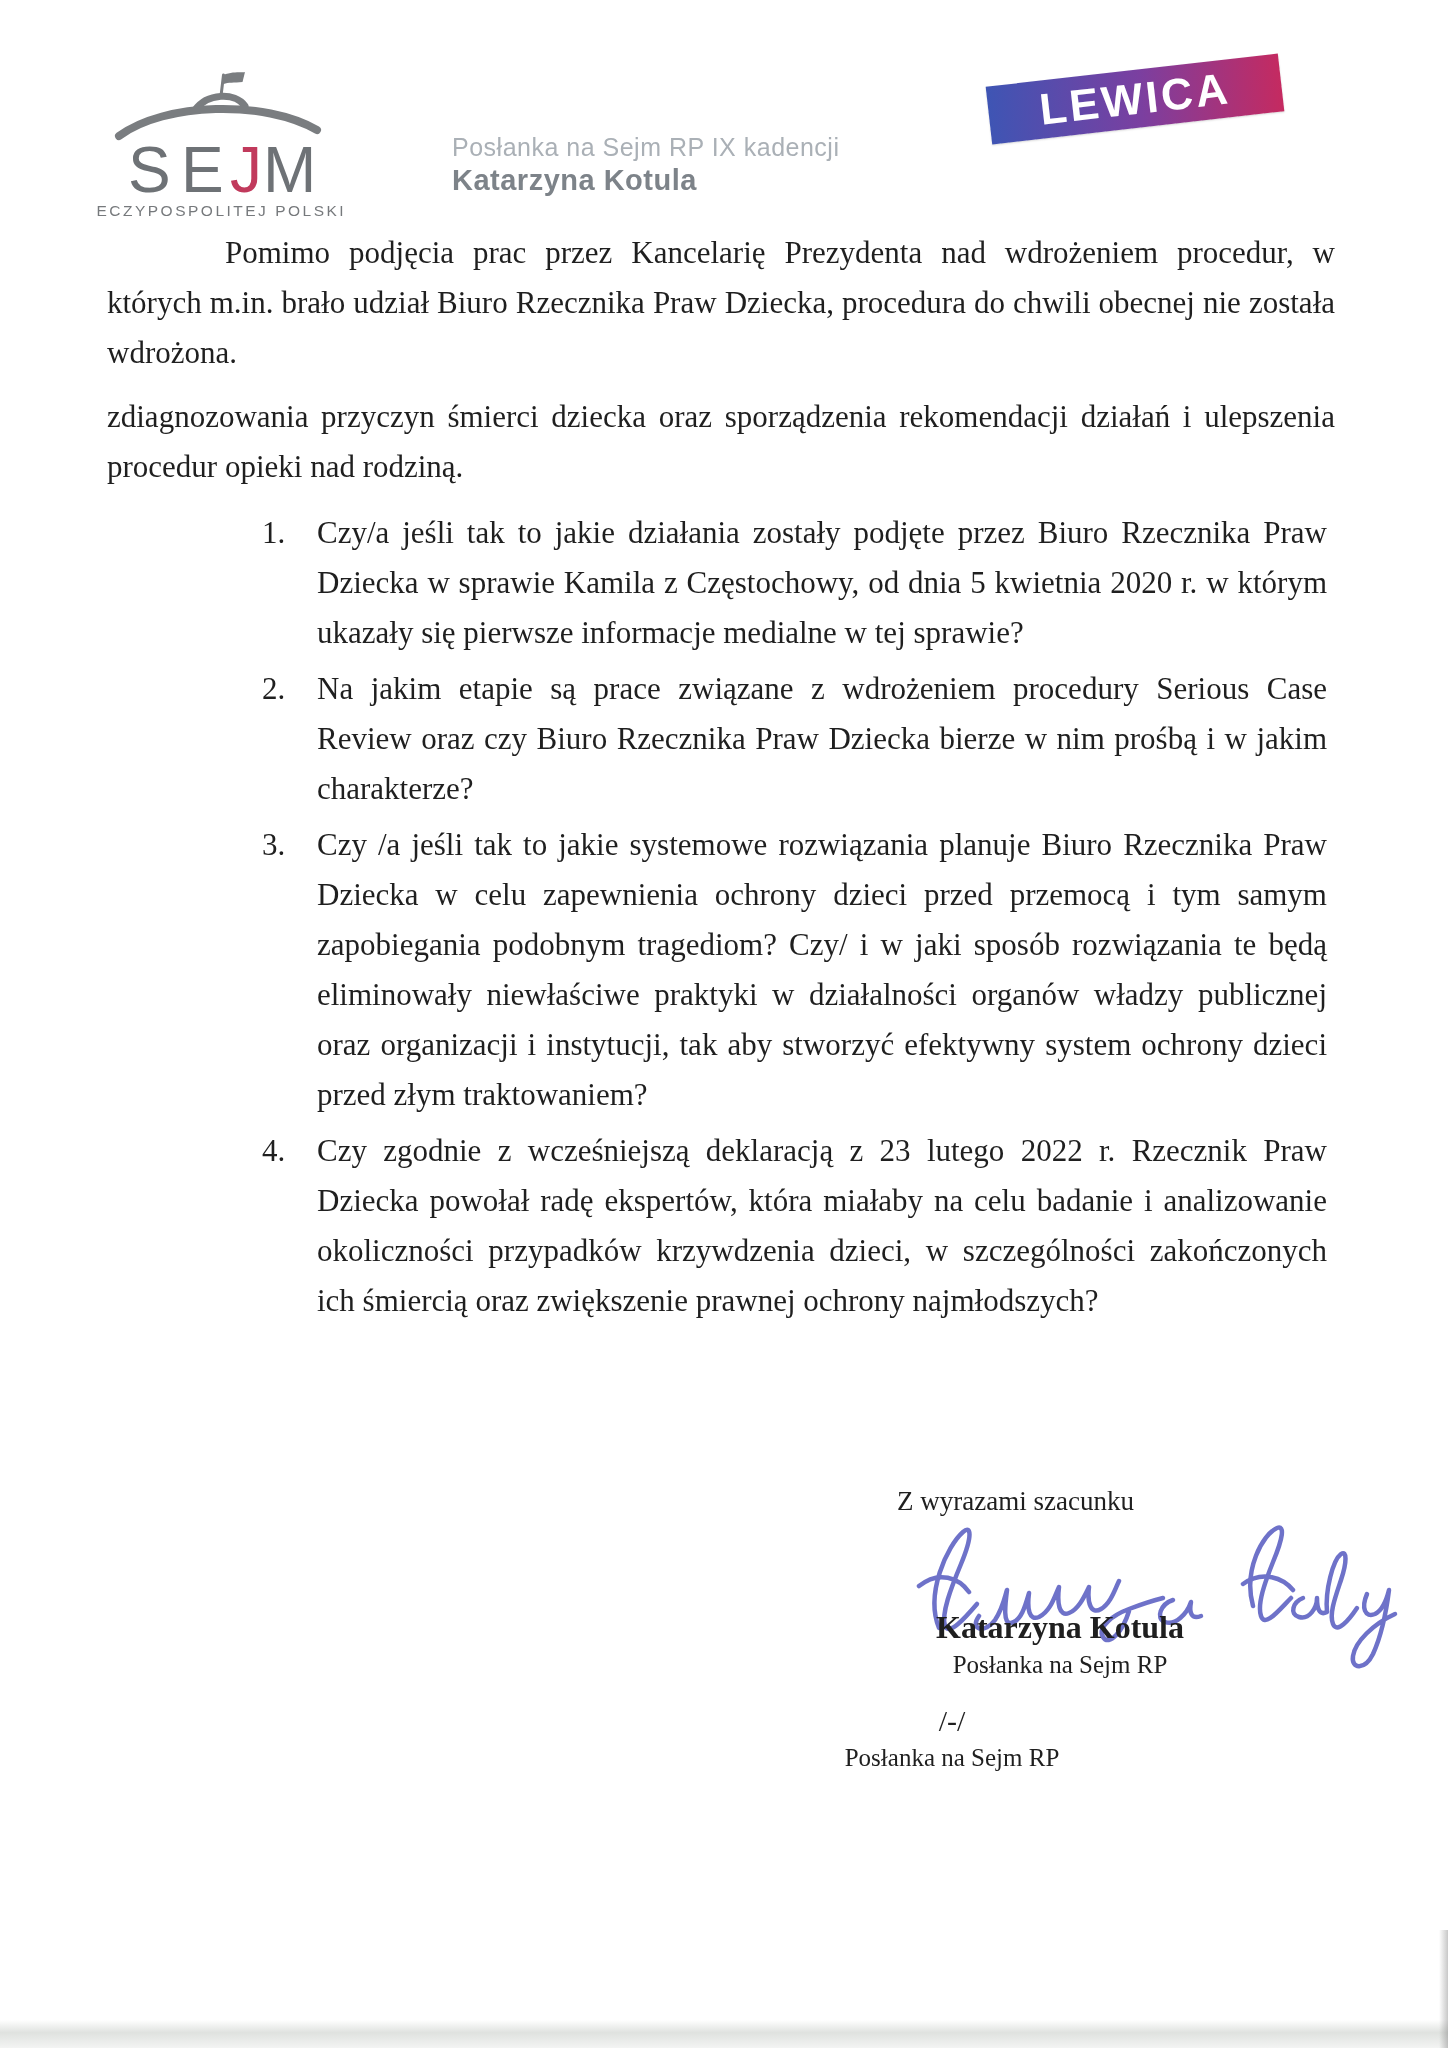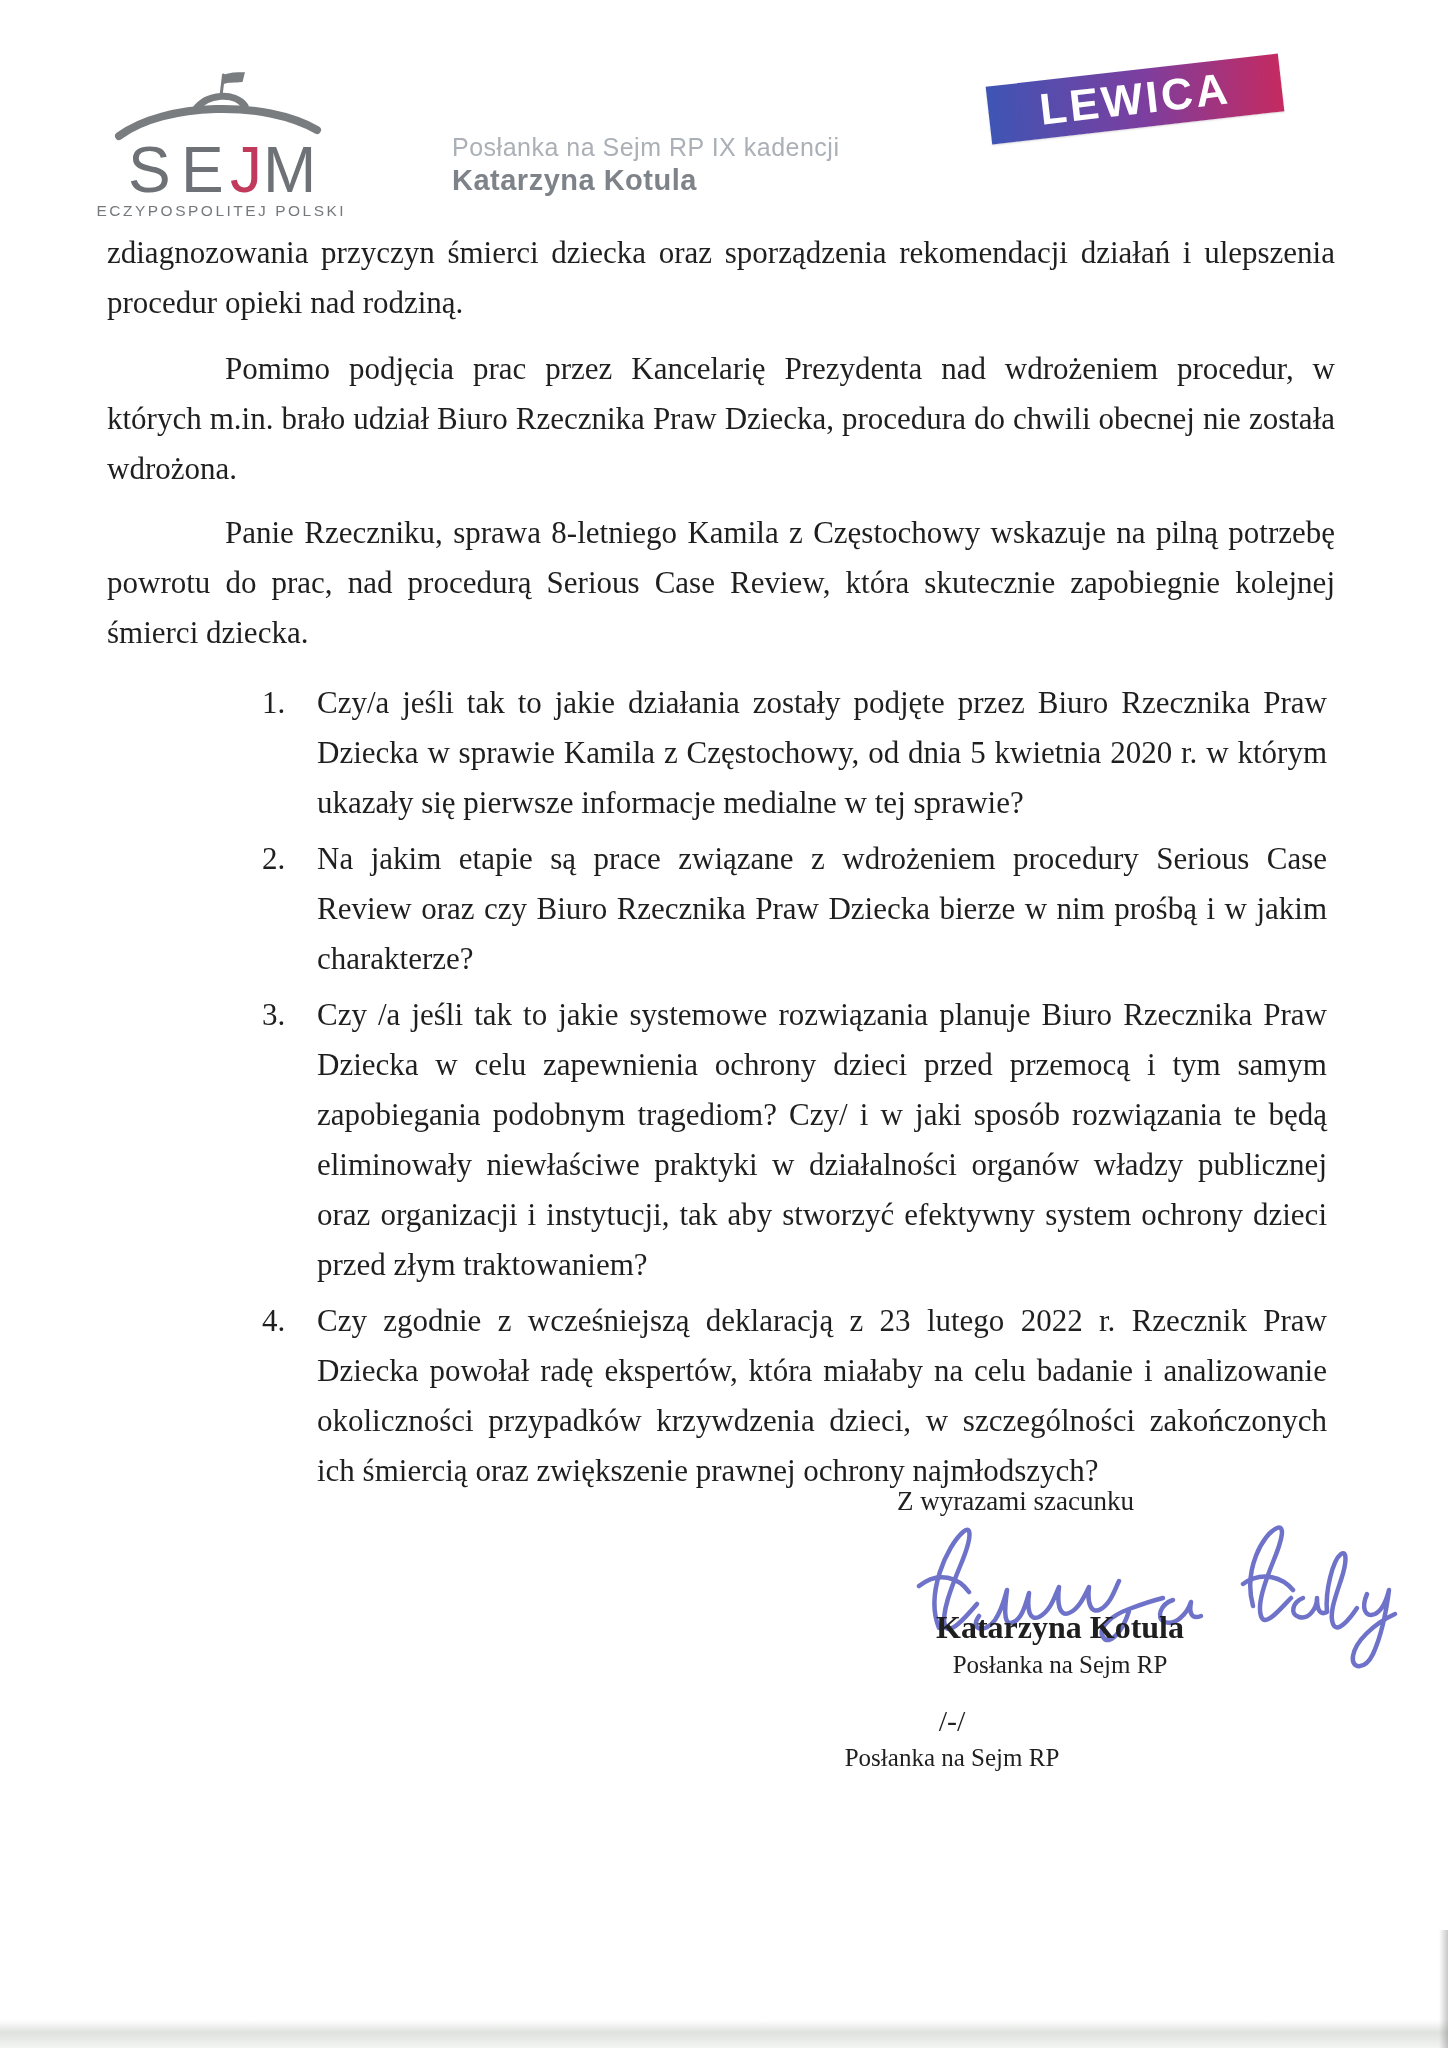--- a/index.html
+++ b/index.html
@@ -97,23 +97,22 @@
     <div class="line1">Posłanka na Sejm RP IX kadencji</div>
     <div class="line2">Katarzyna Kotula</div>
   </div>
 
   <div class="lewica-banner">
     <span>LEWICA</span>
   </div>
 
   <div class="letter-body">
 
+    <p class="para indent" id="p2">Pomimo podjęcia prac przez Kancelarię Prezydenta nad wdrożeniem procedur, w których m.in. brało udział Biuro Rzecznika Praw Dziecka, procedura do chwili obecnej nie została wdrożona.</p>
     <p class="para" id="p1">zdiagnozowania przyczyn śmierci dziecka oraz sporządzenia rekomendacji działań i ulepszenia procedur opieki nad rodziną.</p>
-    <p class="para indent" id="p2">Pomimo podjęcia prac przez Kancelarię Prezydenta nad wdrożeniem procedur, w których m.in. brało udział Biuro Rzecznika Praw Dziecka, procedura do chwili obecnej nie została wdrożona.</p>
-    <p class="para indent" id="p3">Panie Rzeczniku, sprawa 8-letniego Kamila z Częstochowy wskazuje na pilną potrzebę powrotu do prac, nad procedurą Serious Case Review, która skutecznie zapobiegnie kolejnej śmierci dziecka.</p>
 
 
     <div class="q-list">
       <div class="q-item">
         <div class="q-num">1.</div>
         <div class="q-text">Czy/a jeśli tak to jakie działania zostały podjęte przez Biuro Rzecznika Praw Dziecka w sprawie Kamila z Częstochowy, od dnia 5 kwietnia 2020 r. w którym ukazały się pierwsze informacje medialne w tej sprawie?</div>
       </div>
       <div class="q-item">
         <div class="q-num">2.</div>
         <div class="q-text">Na jakim etapie są prace związane z wdrożeniem procedury Serious Case Review oraz czy Biuro Rzecznika Praw Dziecka bierze w nim prośbą i w jakim charakterze?</div>

